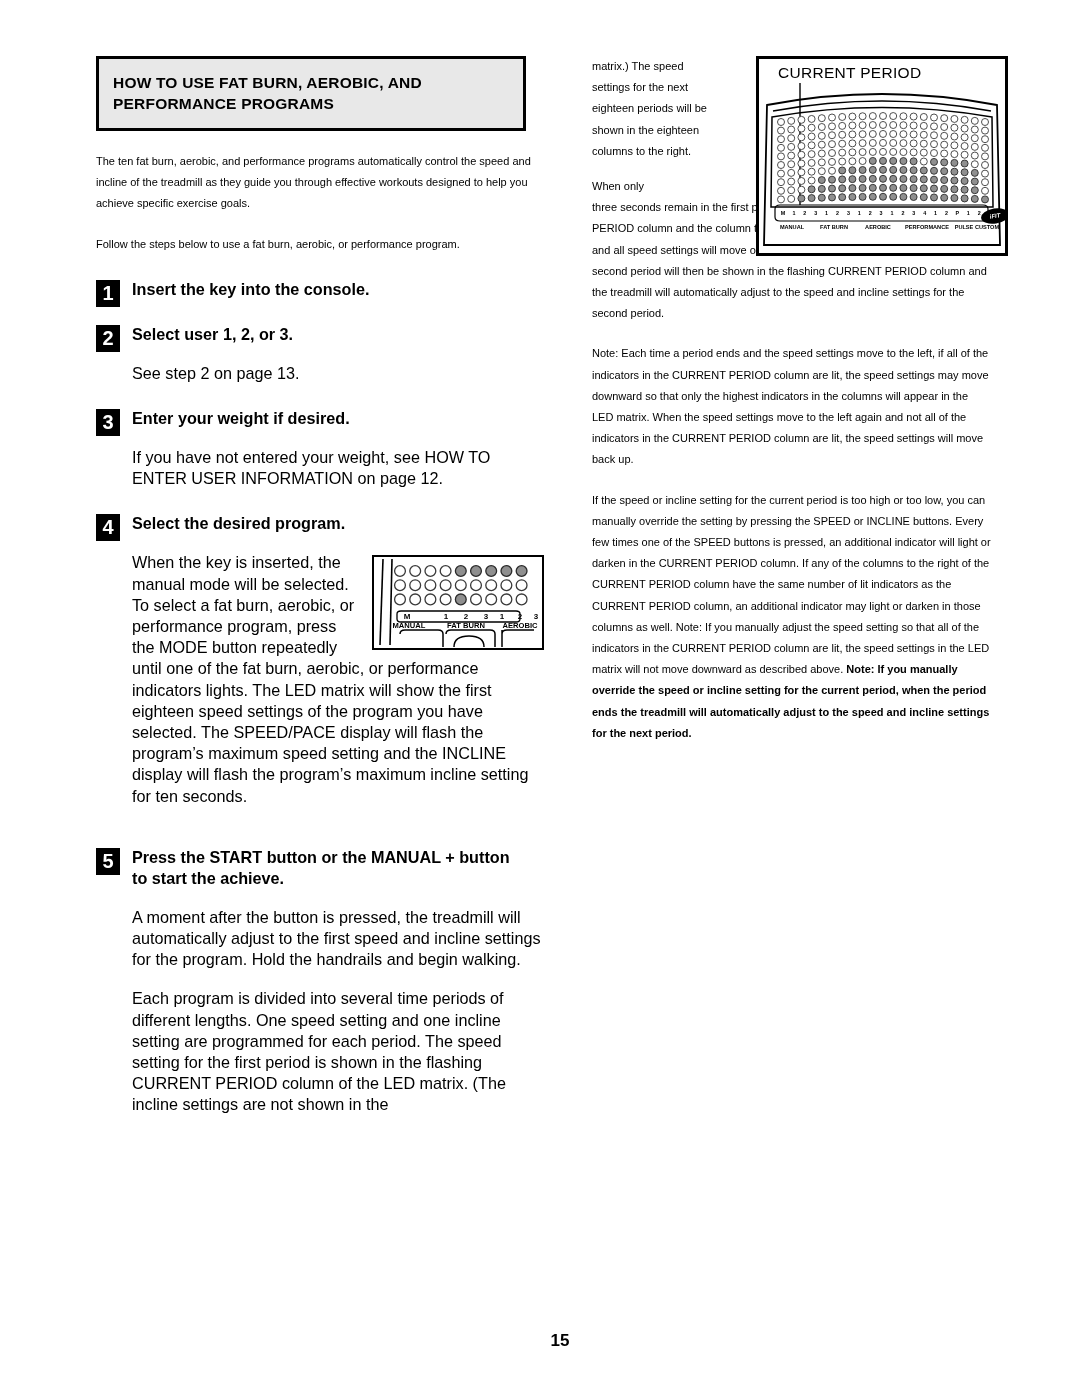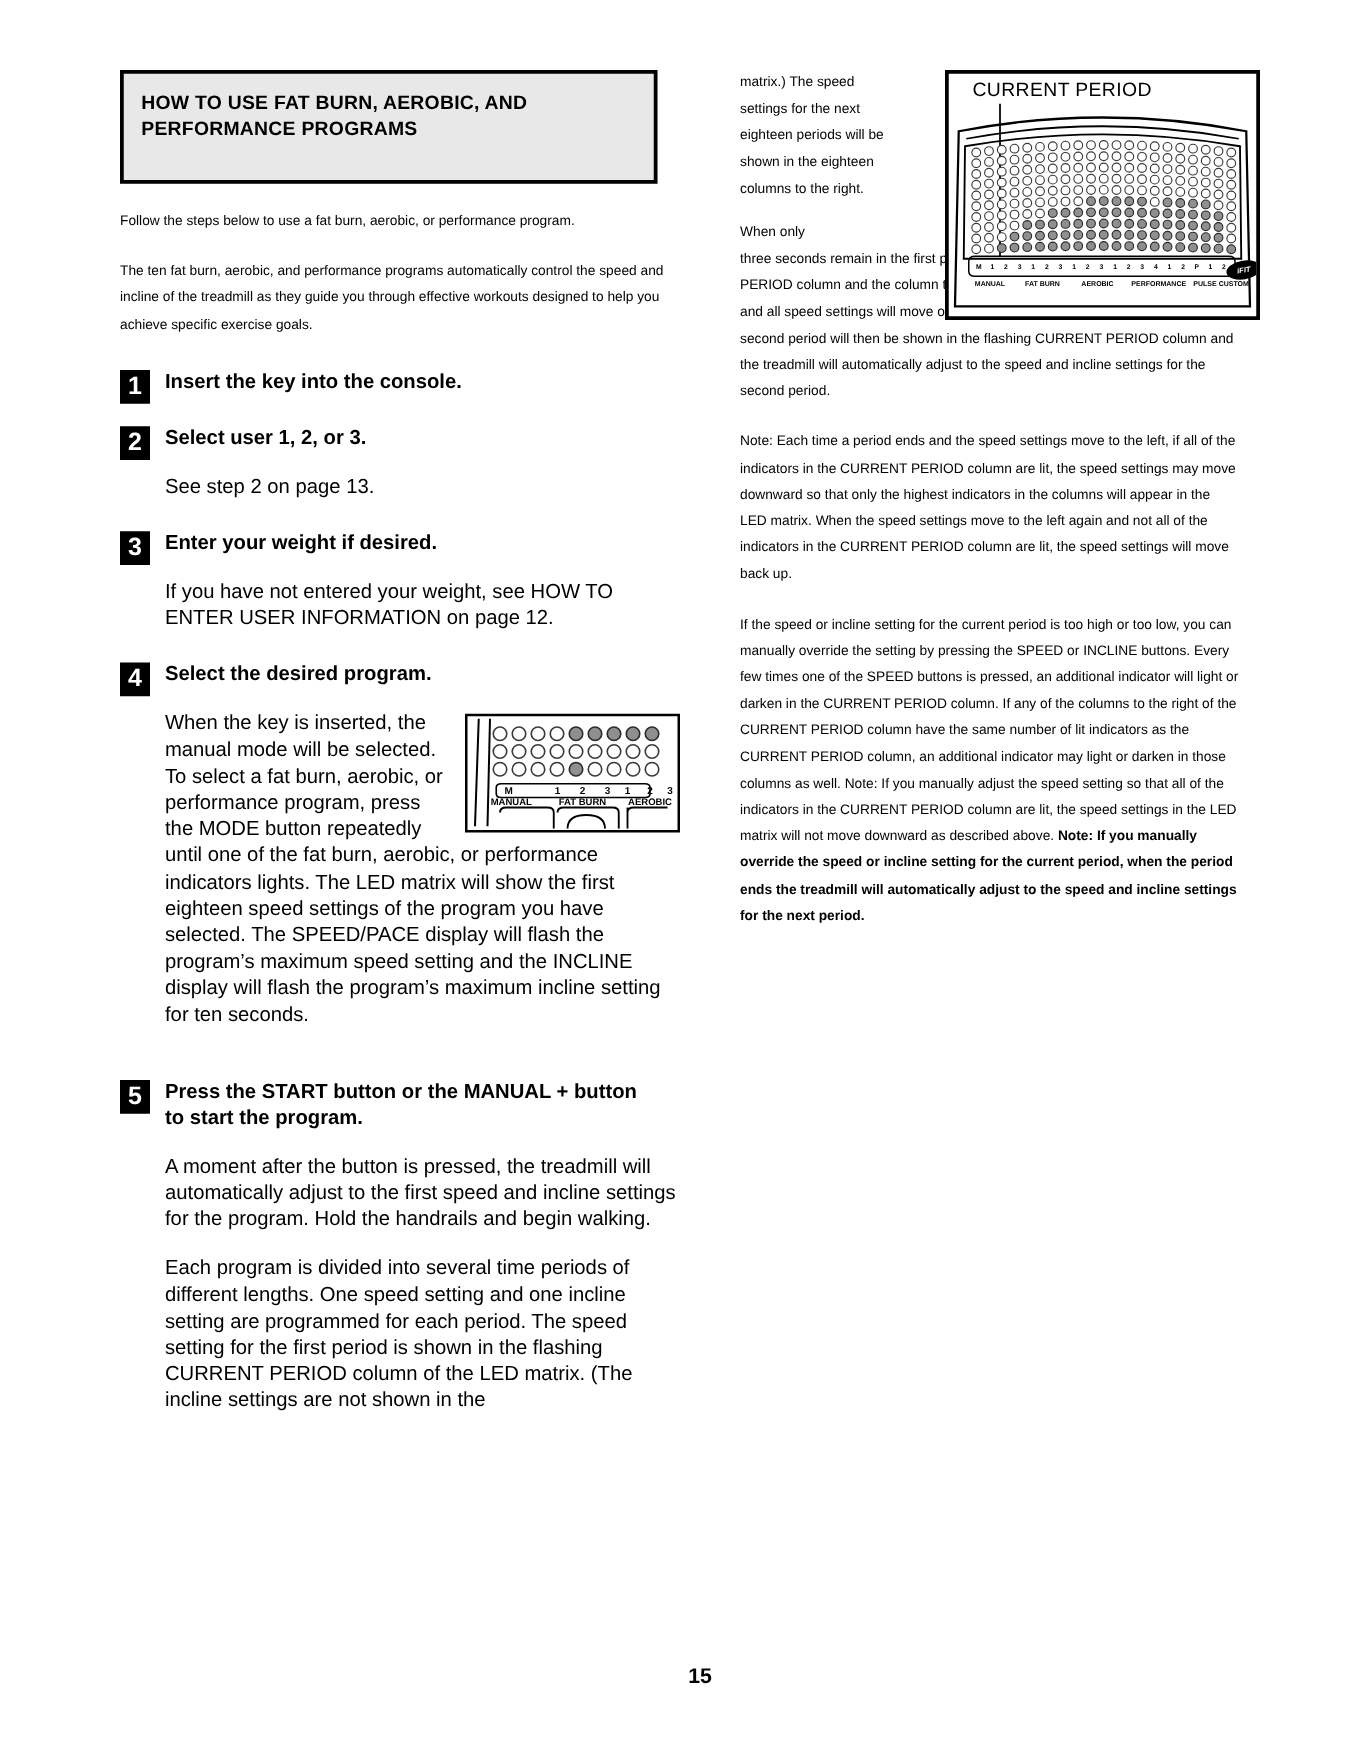--- a/index.html
+++ b/index.html
@@ -33,21 +33,21 @@
     position: absolute;
     left: 592px;
     top: 56px;
     width: 400px;
   }
 
   
   .banner {
     border: 3px solid #000;
     background: #e8e8e8;
-    padding: 13px 13px 30px 14px;
+    padding: 13px 13px 14px 14px;
     box-sizing: border-box;
     width: 430px;
   }
   .banner-line {
     font-weight: bold;
     font-size: 15.5px;
     letter-spacing: 0.2px;
     line-height: 21px;
     text-transform: uppercase;
   }
@@ -163,22 +163,22 @@
 
   <div class="col-left">
 
     <div class="banner">
       <div class="banner-line">HOW TO USE FAT BURN, AEROBIC, AND</div>
       <div class="banner-line">PERFORMANCE PROGRAMS</div>
     </div>
 
     <div class="spacer-20"></div>
 
+    <p class="body">The ten fat burn, aerobic, and performance programs automatically control the speed and incline of the treadmill as they guide you through effective workouts designed to help you achieve specific exercise goals.</p>
     <p class="body">Follow the steps below to use a fat burn, aerobic, or performance program.</p>
-    <p class="body">The ten fat burn, aerobic, and performance programs automatically control the speed and incline of the treadmill as they guide you through effective workouts designed to help you achieve specific exercise goals.</p>
 
     <div class="step">
       <div class="step-num">1</div>
       <div class="step-title">Insert the key into the console.</div>
     </div>
 
     <div class="step">
       <div class="step-num">2</div>
       <div class="step-title">Select user 1, 2, or 3.</div>
       <div class="step-body">See step 2 on page 13.</div>
@@ -253,21 +253,21 @@
             </svg>
           </div>
         </div>
         <span>When the key is inserted, the manual mode will be selected. To select a fat burn, aerobic, or performance program, press the MODE button repeatedly until one of the fat burn, aerobic, or performance indicators lights. The LED matrix will show the first eighteen speed settings of the program you have selected. The SPEED/PACE display will flash the program’s maximum speed setting and the INCLINE display will flash the program’s maximum incline setting for ten seconds.</span>
       </div>
     </div>
 
     <div class="step" style="margin-top:40px;">
       <div class="step-num">5</div>
       <div class="step-title">Press the START button or the MANUAL + button</div>
-      <div class="step-title">to start the program.</div>
+      <div class="step-title">to start the achieve.</div>
       <div class="step-body">A moment after the button is pressed, the treadmill will automatically adjust to the first speed and incline settings for the program. Hold the handrails and begin walking.</div>
       <div class="step-body">Each program is divided into several time periods of different lengths. One speed setting and one incline setting are programmed for each period. The speed setting for the first period is shown in the flashing CURRENT PERIOD column of the LED matrix. (The incline settings are not shown in the</div>
     </div>
 
   </div>
 
   <div class="col-right">
 
     <div style="width:128px;">
       <p class="body tight">matrix.) The speed settings for the next eighteen periods will be shown in the eighteen columns to the right.</p>

